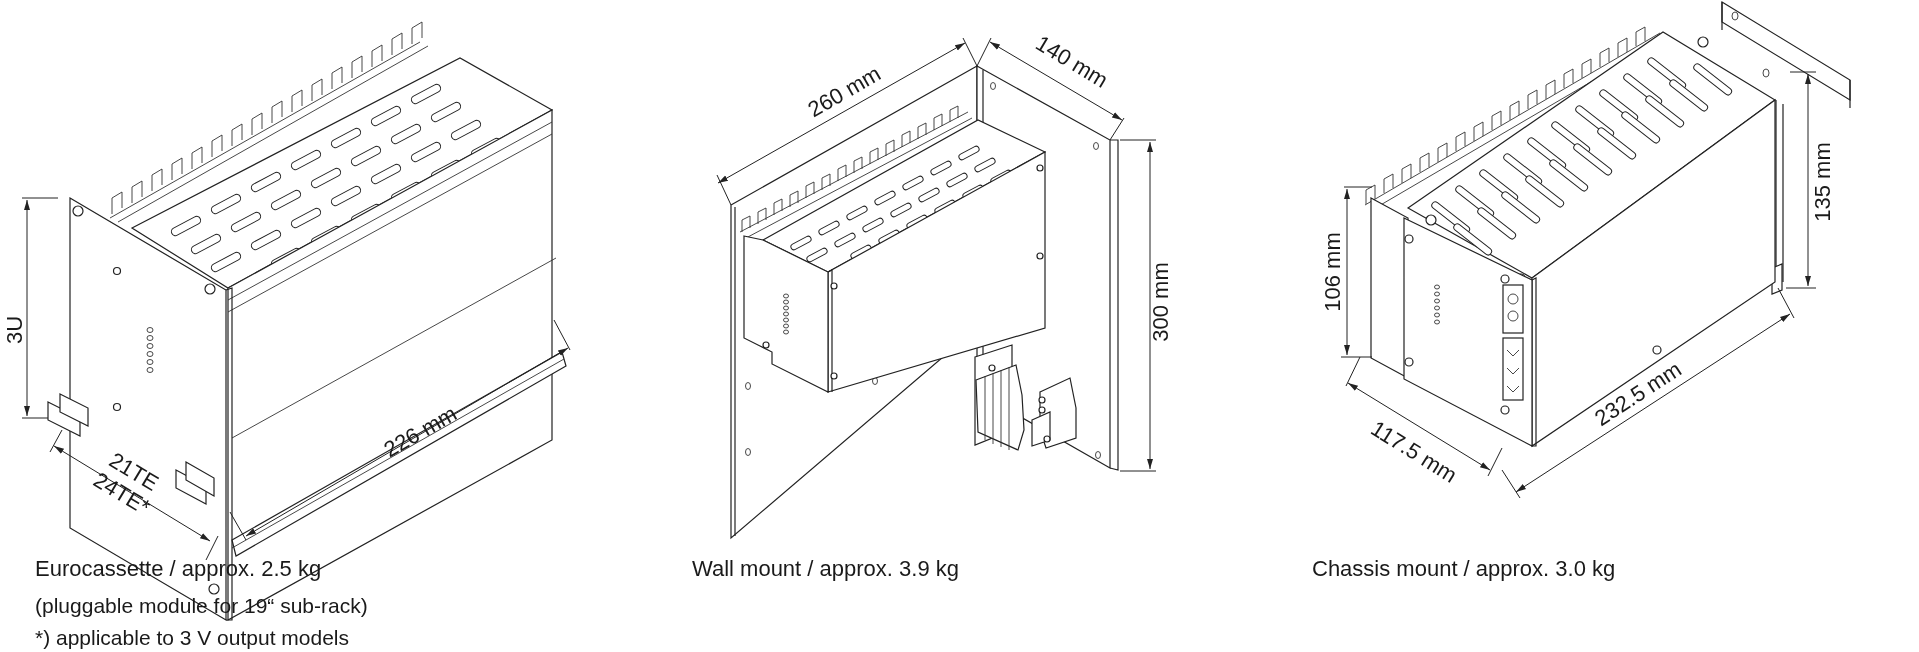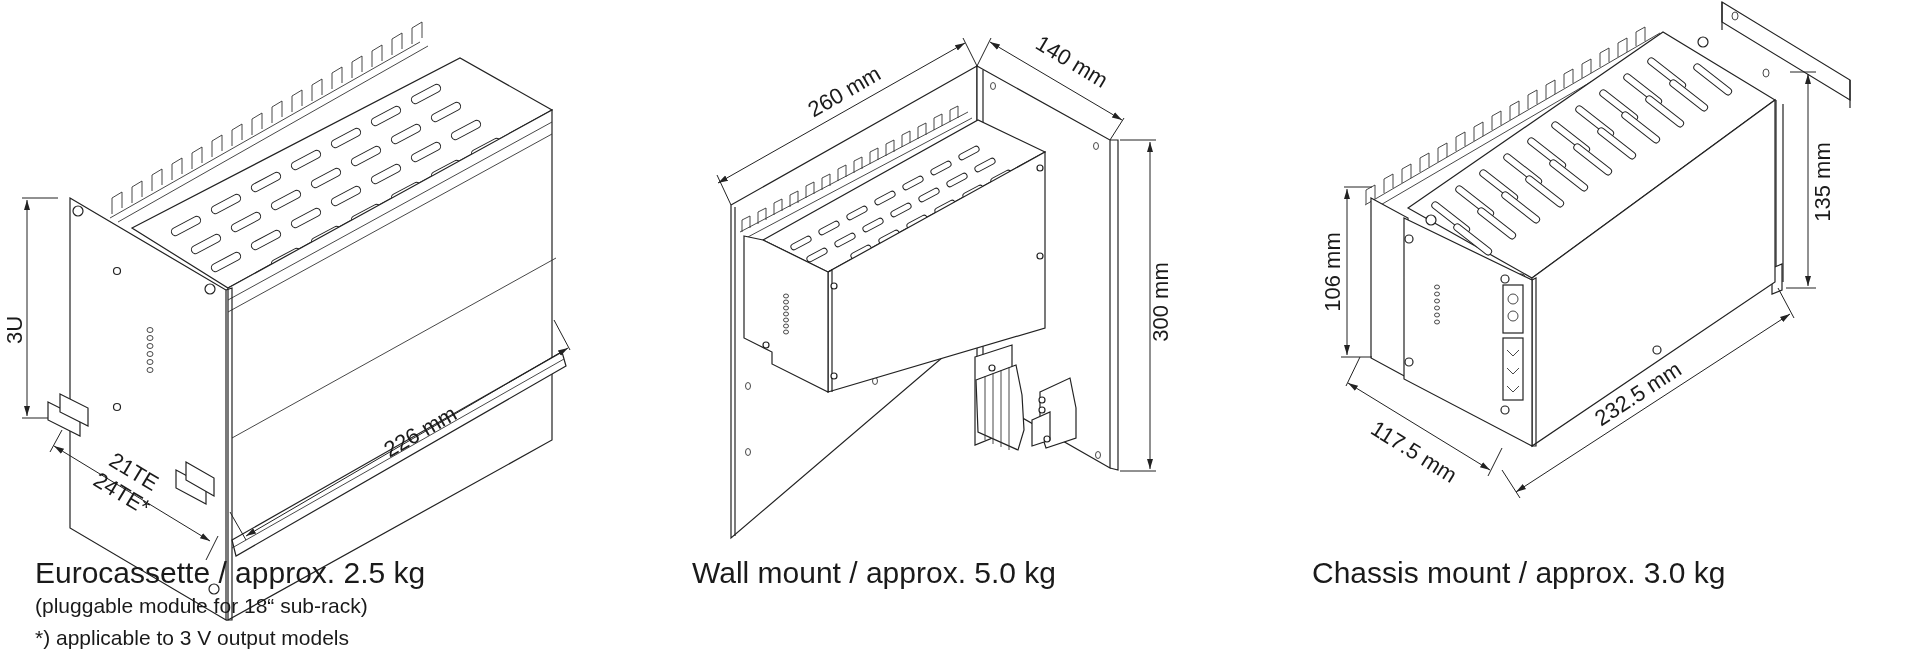--- a/index.html
+++ b/index.html
@@ -7,21 +7,21 @@
          font-family: "Liberation Sans", "DejaVu Sans", sans-serif; color: #1a1a1a; }
   svg.drawing { position: absolute; left: 0; top: 0; width: 1919px; height: 652px; }
   .ln { stroke: #222; stroke-width: 1.2; fill: none; }
   .ln-thin { stroke: #333; stroke-width: 0.9; fill: none; }
   .face { fill: #ffffff; stroke: #222; stroke-width: 1.2; }
   .slot { fill: #fff; stroke: #222; stroke-width: 1; }
   .dim { stroke: #222; stroke-width: 1; fill: none; }
   .arrow { fill: #222; }
   .dimtext { font-family: "Liberation Sans", "DejaVu Sans", sans-serif; font-size: 22px; fill: #1a1a1a; }
   .caption { position: absolute; font-family: "Liberation Sans", "DejaVu Sans", sans-serif; color: #1a1a1a; white-space: nowrap; }
-  .cap-main { font-size: 30px; }
+  .cap-main { font-size: 22px; }
   .cap-sub { font-size: 21px; }
 </style>
 </head>
 <body>
 
 <svg class="drawing" viewBox="0 0 1919 652" xmlns="http://www.w3.org/2000/svg">
   <defs>
     <marker id="arr" viewBox="0 0 10 10" refX="10" refY="5" markerWidth="10" markerHeight="10" orient="auto-start-reverse">
       <path d="M0,2 L10,5 L0,8 z" class="arrow"></path>
     </marker>
@@ -355,16 +355,16 @@
 
     <g>
       <path class="dim" d="M1502,470 L1520,498 M1778,288 L1794,318"></path>
       <path class="dim" d="M1516,492 L1790,314" marker-start="url(#arr)" marker-end="url(#arr)"></path>
       <text class="dimtext" transform="translate(1642,400) rotate(-33)" text-anchor="middle">232.5 mm</text>
     </g>
   </g>
 </svg>
 
 <div class="caption cap-main" style="left:35px; top:556px;">Eurocassette / approx. 2.5 kg</div>
-<div class="caption cap-sub" style="left:35px; top:594px;">(pluggable module for 18“ sub-rack)</div>
+<div class="caption cap-sub" style="left:35px; top:594px;">(pluggable module for 19“ sub-rack)</div>
 <div class="caption cap-sub" style="left:35px; top:626px;">*) applicable to 3 V output models</div>
-<div class="caption cap-main" style="left:692px; top:556px;">Wall mount / approx. 5.0 kg</div>
+<div class="caption cap-main" style="left:692px; top:556px;">Wall mount / approx. 3.9 kg</div>
 <div class="caption cap-main" style="left:1312px; top:556px;">Chassis mount / approx. 3.0 kg</div>
 
 </body></html>

